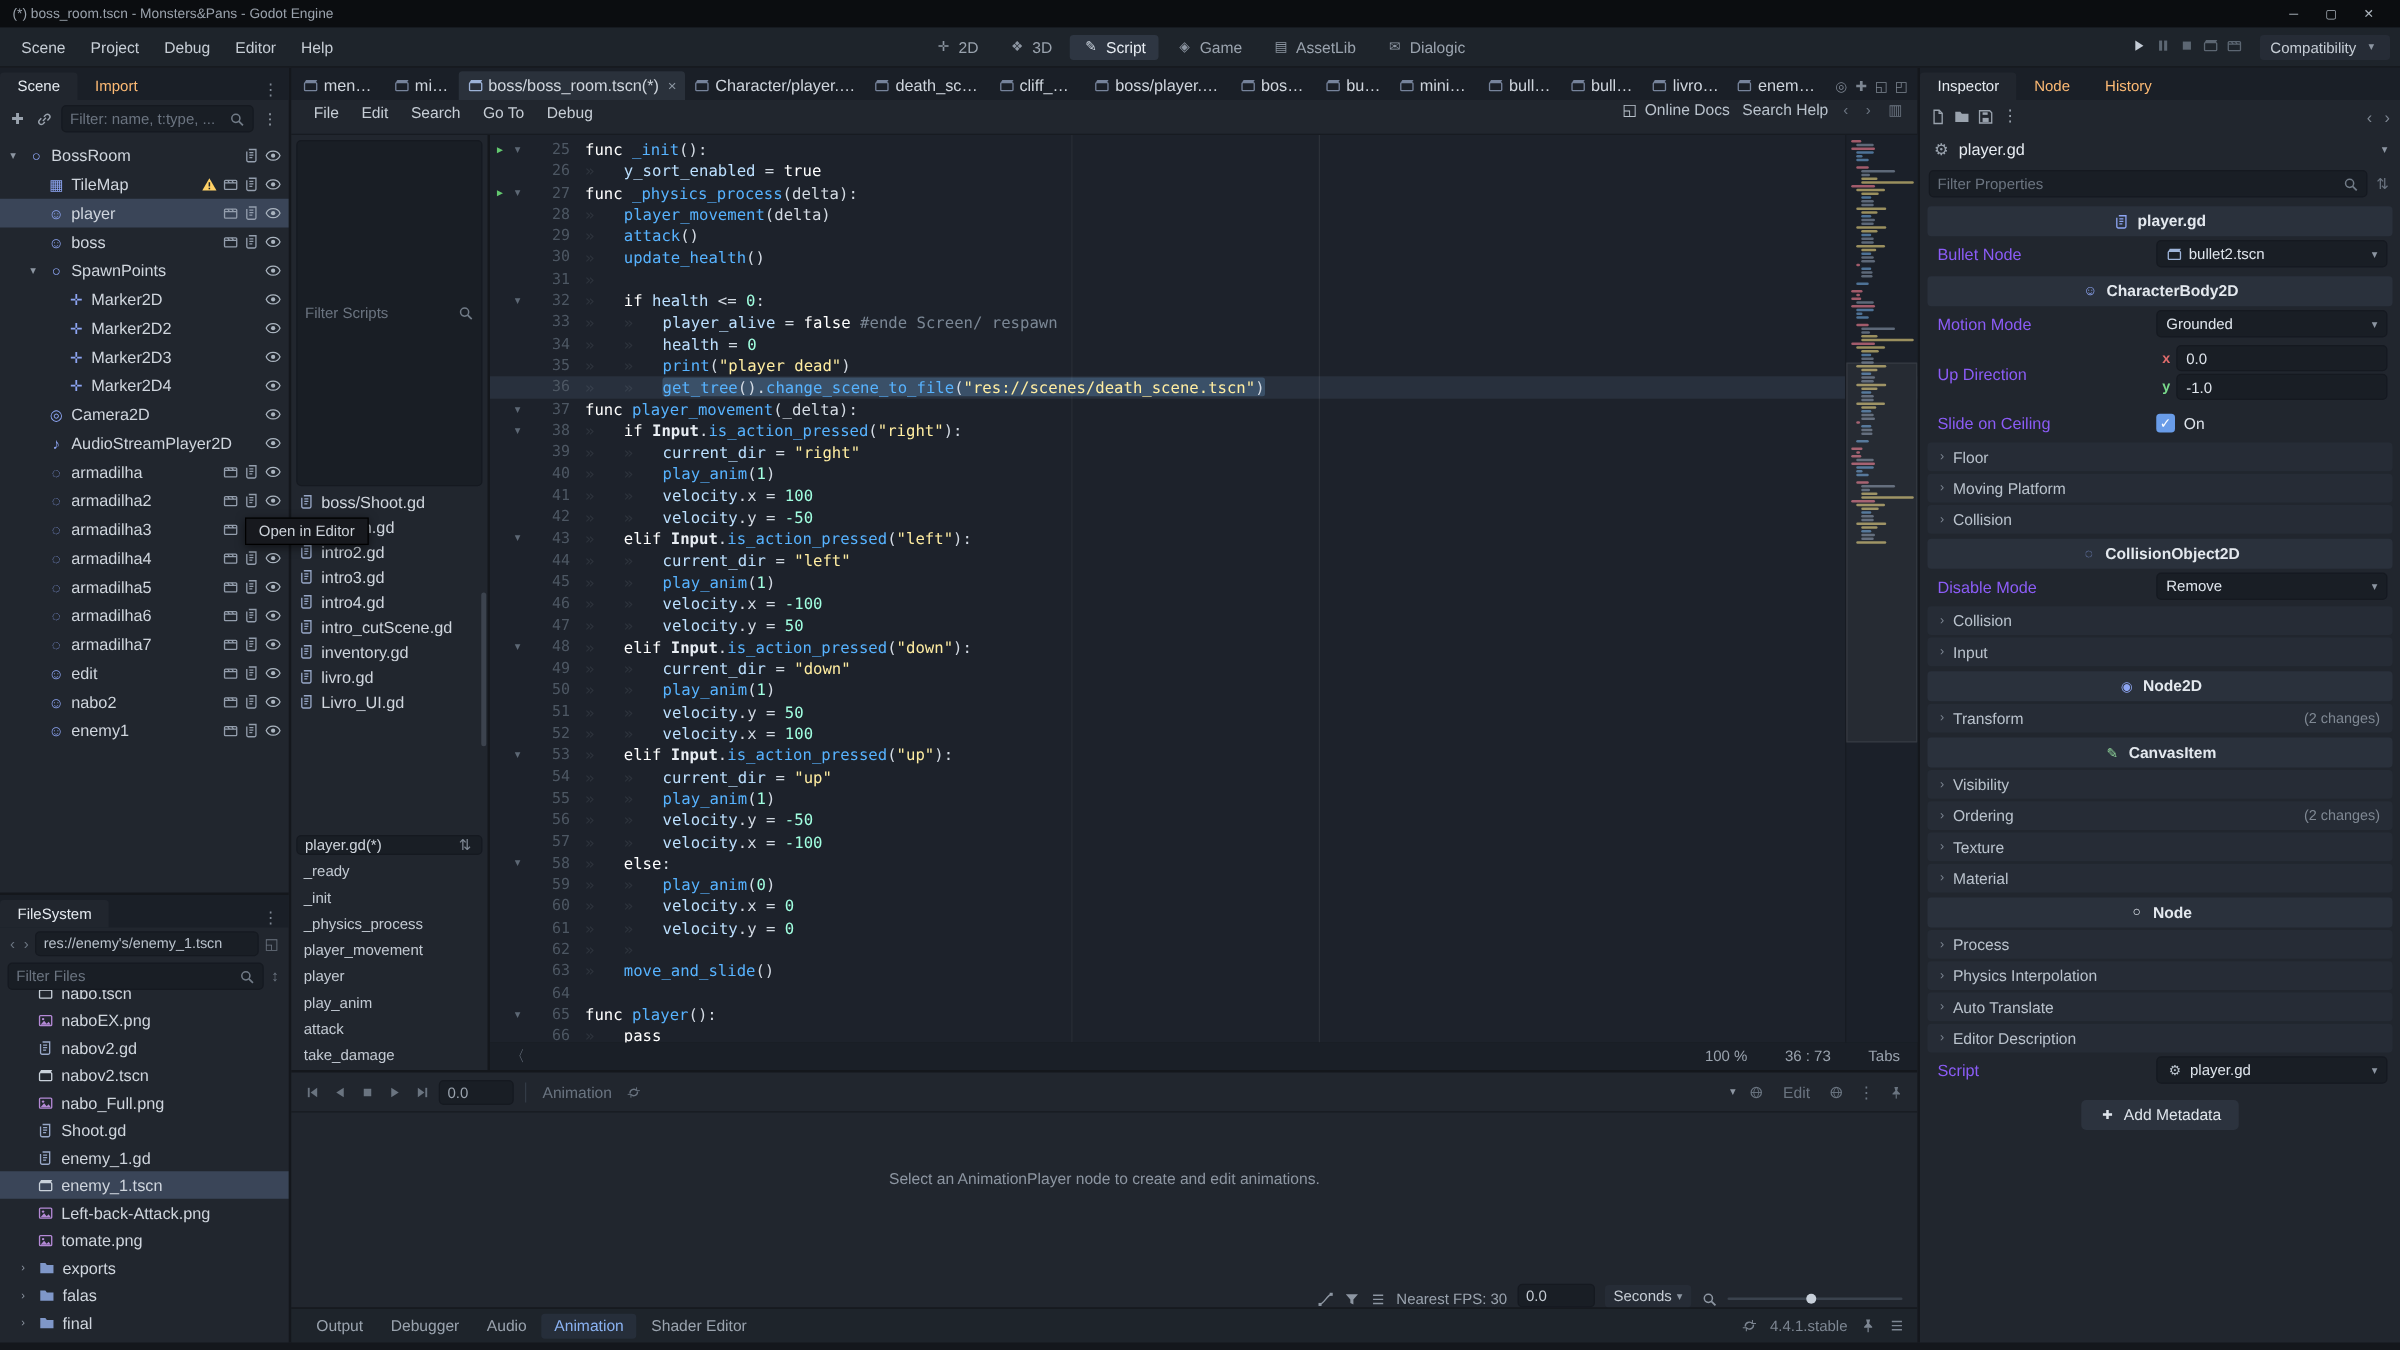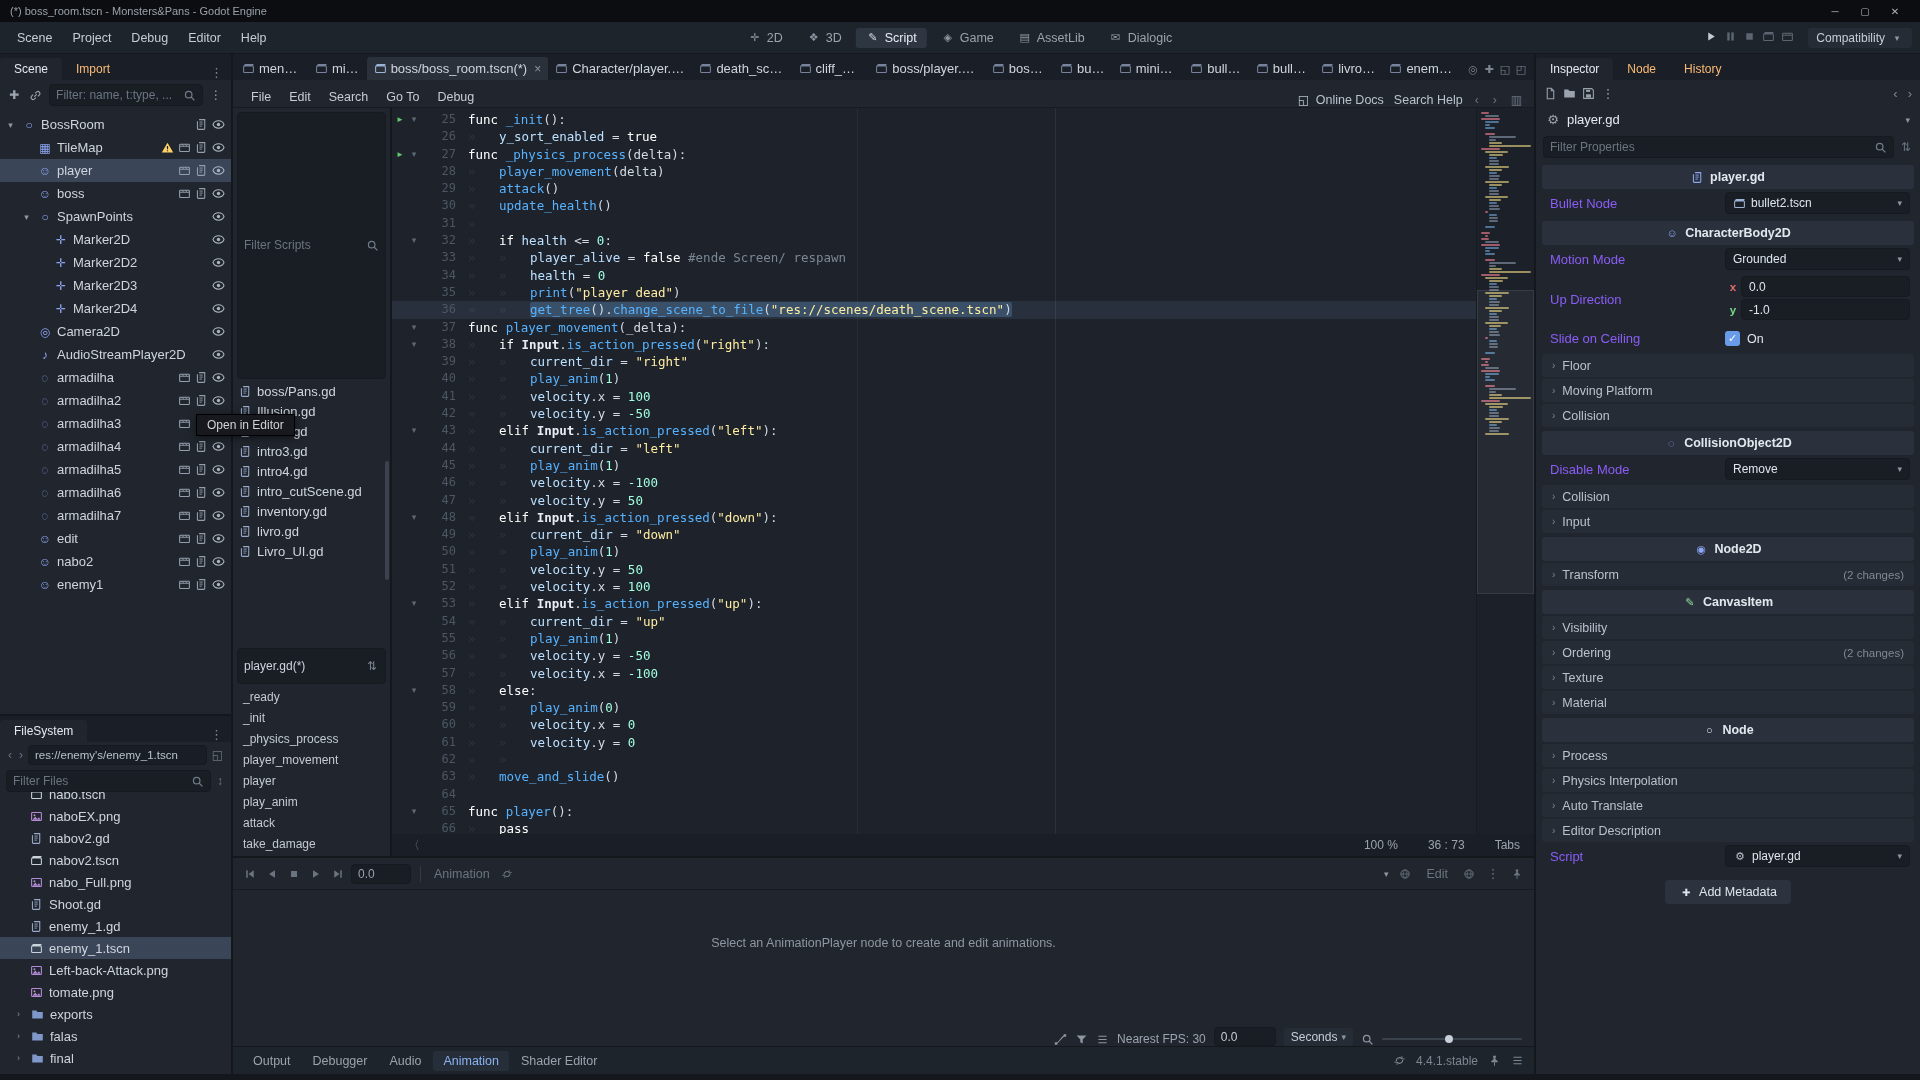--- a/index.html
+++ b/index.html
@@ -75,33 +75,33 @@
   .fs-row.cut{margin-top:-9px;}
   
   .scene-tabs{height:26px;background:var(--bg-dark);display:flex;align-items:flex-end;padding-left:2px;flex-shrink:0;overflow:hidden;}
   .sc-tab{display:flex;align-items:center;gap:4px;padding:4px 7px;font-size:11px;color:#97a0ab;white-space:nowrap;flex-shrink:1;min-width:0;}
   .sc-tab .icon{color:#8d99b0;flex-shrink:0;}
   .sc-tab.active{background:#2a313b;color:#e8edf3;border-radius:3px 3px 0 0;flex-shrink:0;}
   .sc-tab .close{color:#8d96a2;font-size:12px;margin-left:3px;}
   .sc-tab-actions{margin-left:auto;display:flex;gap:2px;align-items:center;padding:0 6px 4px 4px;color:#7d8692;flex-shrink:0;}
   .sc-tab-actions .glyph{font-size:11px;}
   
-  .script-menubar{height:28px;background:var(--bg);display:flex;align-items:flex-end;padding:0 10px;gap:2px;flex-shrink:0;border-bottom:1px solid #171b21;}
+  .script-menubar{height:28px;background:var(--bg);display:flex;align-items:flex-start;padding:0 10px;gap:2px;flex-shrink:0;border-bottom:1px solid #171b21;}
   .script-menubar .menu-item{font-size:12.5px;padding:3px 8px;}
   .sm-right{margin-left:auto;display:flex;align-items:center;gap:10px;color:#b9c2cc;font-size:12.5px;}
   .sm-link{display:flex;gap:5px;align-items:center;}
   
   .script-main{flex:1;display:flex;min-height:0;}
   .scripts-panel{width:159px;background:var(--bg);border-right:2px solid #14171c;display:flex;flex-direction:column;flex-shrink:0;}
   .sp-filter{margin:4px 4px 3px;height:22px;padding:0 6px;display:flex;}
   .scripts-list{flex:1;overflow:hidden;position:relative;}
   .sp-row{height:20px;display:flex;align-items:center;gap:5px;padding:0 6px;font-size:12px;color:#c6cdd5;white-space:nowrap;overflow:hidden;}
   .sp-row .icon{color:#98a8c8;flex-shrink:0;}
   .vscroll{position:absolute;right:1px;top:30%;height:45%;width:4px;border-radius:2px;background:#3c434e;}
-  .current-script{height:36px;margin:2px 4px;display:flex;align-items:center;justify-content:space-between;padding:0 6px;font-size:12px;color:#cfd5dd;}
+  .current-script{height:16px;margin:2px 4px;display:flex;align-items:center;justify-content:space-between;padding:0 6px;font-size:12px;color:#cfd5dd;}
   .methods-filter{margin:2px 4px 3px;height:22px;padding:0 6px;display:flex;}
   .methods-list{height:170px;overflow:hidden;}
   .mt-row{height:21px;display:flex;align-items:center;padding:0 10px;font-size:12px;color:#c3cad3;}
   
   .code-zone{flex:1;display:flex;flex-direction:column;min-width:0;}
   .code-area{flex:1;position:relative;background:var(--bg-code);overflow:hidden;padding-top:3px;}
   .guide{position:absolute;top:0;bottom:0;width:1px;background:rgba(255,255,255,0.05);}
   .cl{display:flex;height:17.3px;line-height:17.3px;white-space:pre;}
   .cl.sel{background:#28303d;}
   .gut{width:76px;display:flex;flex-shrink:0;align-items:center;}
@@ -1045,21 +1045,21 @@
           </div>
           <div class="scripts-list" id="scripts-list">
             <span class="vscroll"></span>
           <div class="sp-row">
                 <span class="icon">
                   <svg viewBox="0 0 16 16">
                     <path d="M5 2h7v10.5A1.5 1.5 0 0 1 10.5 14H4.5A1.5 1.5 0 0 1 3 12.5V4" fill="none" stroke="currentColor" stroke-width="1.3"></path>
                     <path d="M5.5 5h4M5.5 7.5h4M5.5 10h3" stroke="currentColor" stroke-width="1.1"></path>
                   </svg>
                 </span>
-                <span class="st-label">boss/Pans.gd</span>
+                <span class="st-label">boss/Shoot.gd</span>
               </div>
               <div class="sp-row">
                 <span class="icon">
                   <svg viewBox="0 0 16 16">
                     <path d="M5 2h7v10.5A1.5 1.5 0 0 1 10.5 14H4.5A1.5 1.5 0 0 1 3 12.5V4" fill="none" stroke="currentColor" stroke-width="1.3"></path>
                     <path d="M5.5 5h4M5.5 7.5h4M5.5 10h3" stroke="currentColor" stroke-width="1.1"></path>
                   </svg>
                 </span>
                 <span class="st-label">Illusion.gd</span>
               </div>

